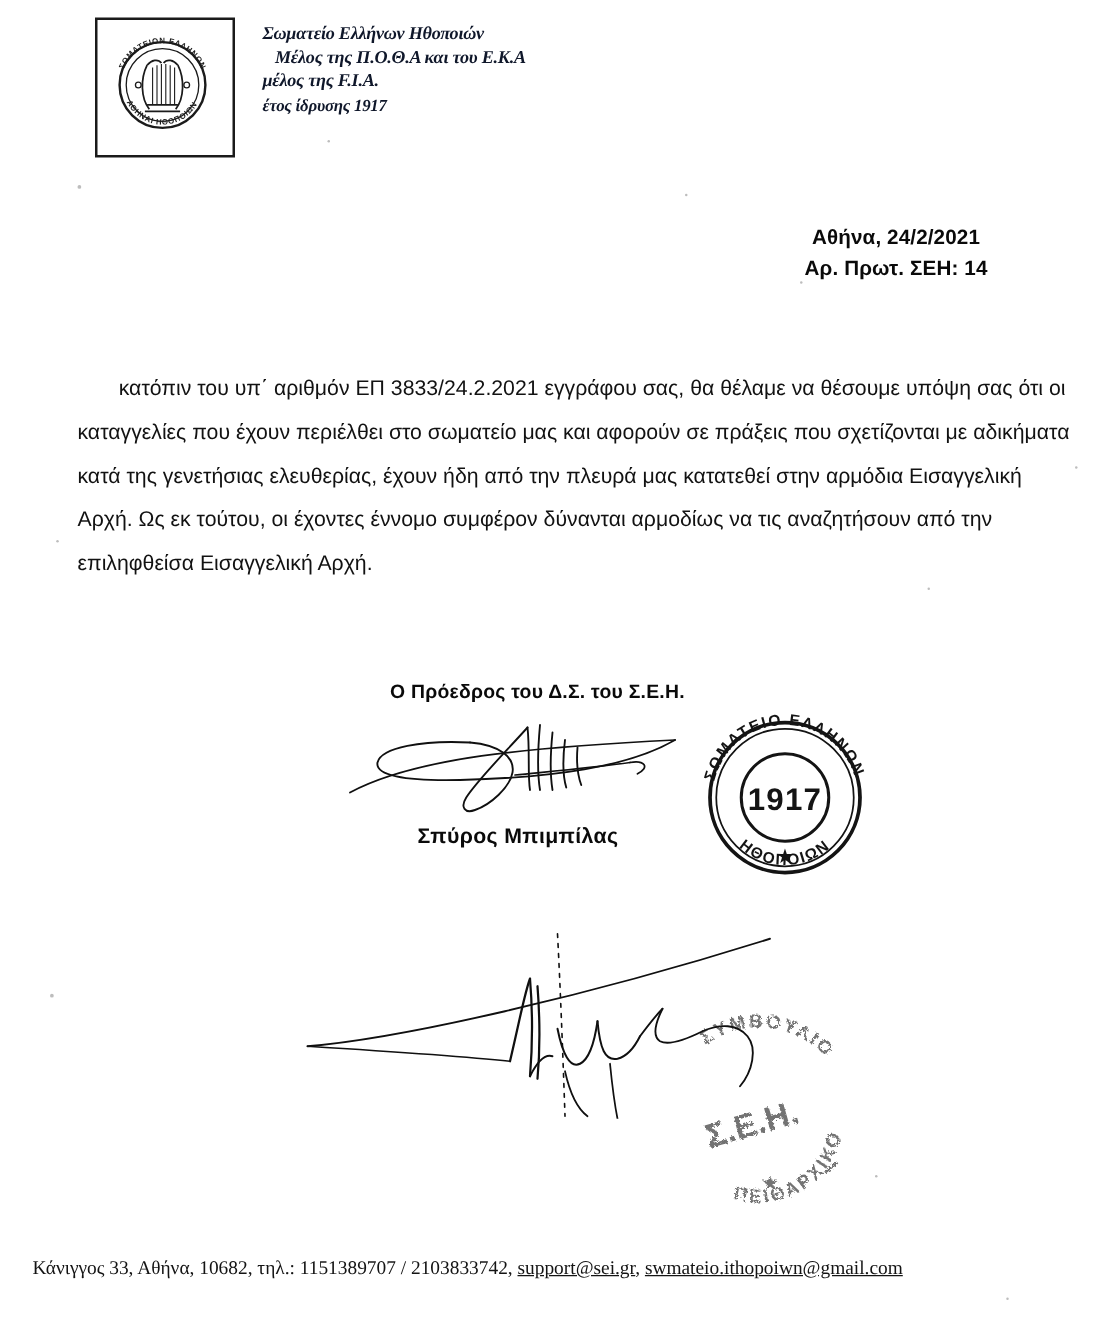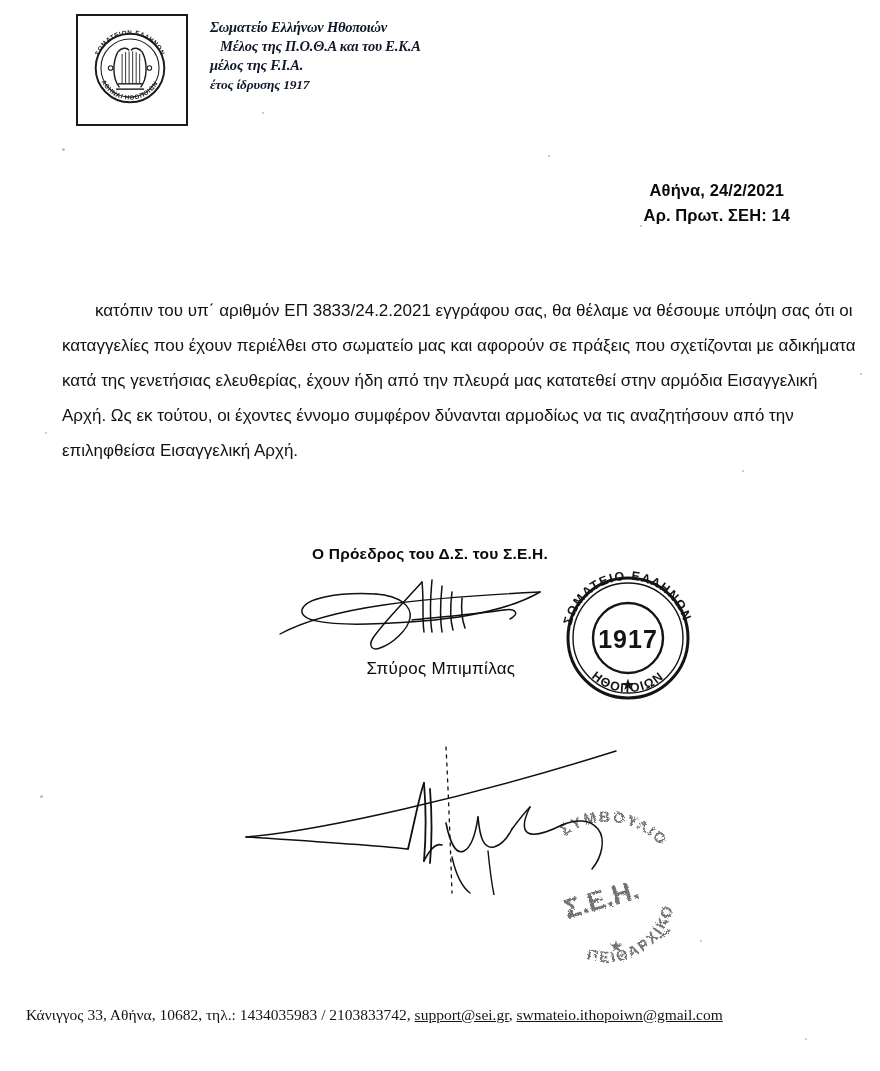--- a/index.html
+++ b/index.html
@@ -84,24 +84,23 @@
   
   .sig-block { position: absolute; }
   .sig-title {
     font-size: 15.5px;
     font-weight: bold;
     letter-spacing: 0.2px;
     white-space: nowrap;
   }
   .sig-name {
     font-size: 17px;
-    font-weight: normal;
+    font-weight: bold;
     letter-spacing: 0.3px;
     white-space: nowrap;
-    text-align: center;
   }
   #sig-block-president { top: 545px; left: 312px; }
   #sig-block-president .sig-name-wrap { margin-top: 96px; margin-left: 22px; }
   #sig-block-disciplinary { top: 730px; left: 248px; }
   #sig-block-disciplinary .sig-name-wrap { margin-top: 138px; margin-left: 90px; }
 
   .sig-ink { position: absolute; pointer-events: none; }
   #signature-president { top: 562px; left: 272px; width: 300px; height: 100px; }
   #signature-disciplinary { top: 745px; left: 240px; width: 380px; height: 150px; }
 
@@ -260,21 +259,21 @@
       <text font-family="'Liberation Sans',sans-serif" font-size="15" font-weight="bold" fill="#1a1a1a" letter-spacing="2.2">
         <textPath href="#stamp2Bot" startOffset="40%">ΠΕΙΘΑΡΧΙΚΟ</textPath>
       </text>
       <text x="92" y="108" text-anchor="middle" font-family="'Liberation Sans',sans-serif" font-size="27" font-weight="bold" fill="#1a1a1a" transform="rotate(-16 92 108)">Σ.Ε.Η.</text>
       <text x="104" y="152" text-anchor="middle" font-family="'Liberation Sans',sans-serif" font-size="17" fill="#1a1a1a">★</text>
       <path d="M148,138 l10,-8" stroke="#1a1a1a" stroke-width="2" fill="none"></path>
     </g>
   </svg>
 
   <div class="footer">
-    <span>Κάνιγγος 33, Αθήνα, 10682, τηλ.: 1434035983 / 2103833742,</span>
+    <span>Κάνιγγος 33, Αθήνα, 10682, τηλ.: 1151389707 / 2103833742,</span>
     <span class="mail">support@sei.gr</span><span>,</span>
     <span class="mail">swmateio.ithopoiwn@gmail.com</span>
   </div>
 
   <div class="speck" style="left:62px; top:148px; width:3px; height:3px;"></div>
   <div class="speck" style="left:548px; top:155px; width:2px; height:2px;"></div>
   <div class="speck" style="left:860px; top:373px; width:2px; height:2px;"></div>
   <div class="speck" style="left:45px; top:432px; width:2px; height:2px;"></div>
   <div class="speck" style="left:742px; top:470px; width:2px; height:2px;"></div>
   <div class="speck" style="left:40px; top:795px; width:3px; height:3px;"></div>

